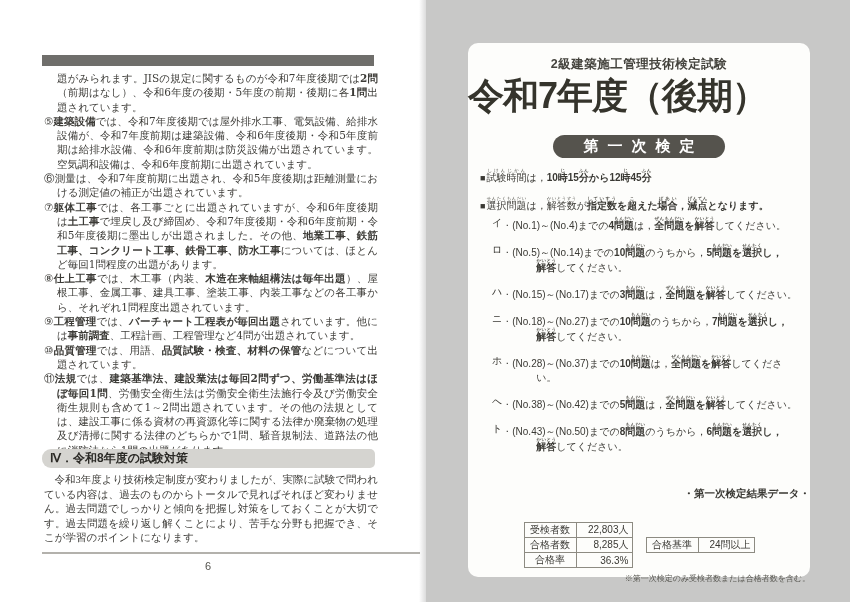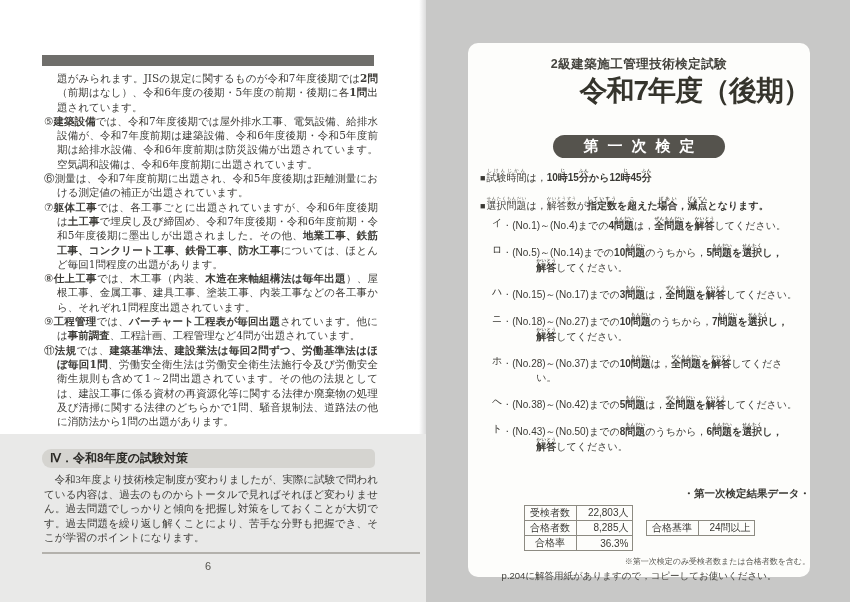--- a/index.html
+++ b/index.html
@@ -1,21 +1,21 @@
 <!DOCTYPE html>
 <html><head>
 <meta charset="utf-8">
 <style>
   * { margin:0; padding:0; box-sizing:border-box; }
   html,body { width:850px; height:602px; overflow:hidden; background:#e9e9e8; }
   body { font-family:"Liberation Sans", sans-serif; }
   .spread { position:relative; width:850px; height:602px; display:flex; }
 
   
-  .page-left { position:relative; width:426px; height:434px; background:#ffffff; flex:0 0 auto; }
+  .page-left { position:relative; width:426px; height:602px; background:#ffffff; flex:0 0 auto; }
   .page-left::after { content:""; position:absolute; top:0; right:0; bottom:0; width:7px;
     background:linear-gradient(to right, rgba(0,0,0,0), rgba(0,0,0,0.14)); }
   .topbar { position:absolute; left:42px; top:55px; width:332px; height:11px; background:#6f6e6b; }
   .body-text { position:absolute; left:44px; top:71px; width:334px;
     font-family:"DejaVu Serif","Liberation Serif",serif; font-size:10.5px; line-height:14.3px;
     color:#3c3b37; text-align:justify; }
   .body-text p.cont { padding-left:13px; }
   .body-text p.item { padding-left:13px; text-indent:-13px; }
   .b { font-weight:bold; }
   .sec-header { position:absolute; left:42px; top:449px; width:333px; height:19px;
@@ -27,38 +27,38 @@
   .footer-rule { position:absolute; left:42px; top:552px; width:378px; height:2px; background:#b3b1ac; }
   .page-num { position:absolute; left:0; top:560px; width:416px; text-align:center;
     font-size:11px; color:#55544f; }
 
   
   .page-right { position:relative; width:424px; height:602px; background:#c8c8c7; flex:0 0 auto; }
   .panel { position:absolute; left:42px; top:43px; width:342px; height:534px;
     background:#fdfdfb; border-radius:10px; color:#3a3934; }
   .series { position:absolute; top:13px; left:0; width:100%; text-align:center;
     font-size:12.5px; font-weight:bold; color:#45443e; letter-spacing:0.5px; }
-  .big-title { position:absolute; top:29px; left:0; width:100%; text-align:right;
-    font-size:28px; font-weight:900; color:#35342c; letter-spacing:-1px; white-space:nowrap; }
+  .big-title { position:absolute; top:29px; left:0; width:100%; text-align:left;
+    font-size:36px; font-weight:900; color:#35342c; letter-spacing:-1px; white-space:nowrap; }
   .badge { position:absolute; top:92px; left:50%; transform:translateX(-50%);
     min-width:172px; height:23px; background:#55534d; border-radius:12px;
     display:flex; align-items:center; justify-content:center; }
   .badge span { color:#ffffff; font-size:15px; font-weight:bold; letter-spacing:9px; text-indent:9px; white-space:nowrap; }
   .notices { position:absolute; top:125px; left:12px; right:10px; font-size:10px; }
   .notice { line-height:15px; margin-bottom:10px; }
   .notice .sq { font-size:9px; margin-right:1px; }
   .questions { position:absolute; top:173px; left:24px; right:8px; font-size:10px; }
   .q { display:flex; margin-bottom:10.5px; }
   .q .qlabel { flex:0 0 17px; line-height:13.5px; }
   .q .qtext { flex:1; line-height:13.5px; padding-left:24px; text-indent:-24px; }
   ruby { ruby-position:over; }
   rt { font-size:4.5px; color:#55544e; letter-spacing:0; }
   .results { position:absolute; top:444px; left:0; width:100%; }
   .r-title { text-align:right; font-size:10.5px; font-weight:bold; color:#3a3934; }
-  .r-tables { display:flex; justify-content:center; align-items:center; gap:13px; margin-top:4px; }
+  .r-tables { display:flex; justify-content:center; align-items:center; gap:13px; margin-top:21px; }
   table { border-collapse:collapse; font-size:10px; color:#3a3934; }
   td { border:1px solid #8d8b82; height:14px; padding:0 3px; }
   td.lab { text-align:center; min-width:52px; }
   td.val { text-align:right; min-width:56px; }
   .note1 { text-align:right; font-size:8px; color:#55544e; margin-top:5px; }
   .note2 { text-align:center; font-size:9.5px; color:#45443e; margin-top:3px; }
 </style>
 </head>
 <body>
 
@@ -67,20 +67,21 @@
   <div class="page-left">
     <div class="topbar"></div>
 
     <div class="body-text">
       <p class="cont"><span>題がみられます。JISの規定に関するものが令和7年度後期では</span><span class="b">2問</span><span>（前期はなし）、令和6年度の後期・5年度の前期・後期に各</span><span class="b">1問</span><span>出題されています。</span></p>
       <p class="item"><span class="num">⑤</span><span><span class="b">建築設備</span><span>では、令和7年度後期では屋外排水工事、電気設備、給排水設備が、令和7年度前期は建築設備、令和6年度後期・令和5年度前期は給排水設備、令和6年度前期は防災設備が出題されています。空気調和設備は、令和6年度前期に出題されています。</span></span></p>
       <p class="item"><span class="num">⑥</span><span><span>測量は、令和7年度前期に出題され、令和5年度後期は距離測量における測定値の補正が出題されています。</span></span></p>
       <p class="item"><span class="num">⑦</span><span><span class="b">躯体工事</span><span>では、各工事ごとに出題されていますが、令和6年度後期は</span><span class="b">土工事</span><span>で埋戻し及び締固め、令和7年度後期・令和6年度前期・令和5年度後期に墨出しが出題されました。その他、</span><span class="b">地業工事、鉄筋工事、コンクリート工事、鉄骨工事、防水工事</span><span>については、ほとんど毎回1問程度の出題があります。</span></span></p>
       <p class="item"><span class="num">⑧</span><span><span class="b">仕上工事</span><span>では、木工事（内装、</span><span class="b">木造在来軸組構法は毎年出題</span><span>）、屋根工事、金属工事、建具工事、塗装工事、内装工事などの各工事から、それぞれ1問程度出題されています。</span></span></p>
       <p class="item"><span class="num">⑨</span><span><span class="b">工程管理</span><span>では、</span><span class="b">バーチャート工程表が毎回出題</span><span>されています。他には</span><span class="b">事前調査</span><span>、工程計画、工程管理など4問が出題されています。</span></span></p>
+      <p class="item"><span class="num">⑩</span><span><span class="b">品質管理</span><span>では、用語、</span><span class="b">品質試験・検査、材料の保管</span><span>などについて出題されています。</span></span></p>
       <p class="item"><span class="num">⑪</span><span><span class="b">法規</span><span>では、</span><span class="b">建築基準法、建設業法は毎回2問ずつ、労働基準法はほぼ毎回1問</span><span>、労働安全衛生法は労働安全衛生法施行令及び労働安全衛生規則も含めて1～2問出題されています。その他の法規としては、建設工事に係る資材の再資源化等に関する法律か廃棄物の処理及び清掃に関する法律のどちらかで1問、騒音規制法、道路法の他に消防法から1問の出題があります。</span></span></p>
     </div>
 
     <div class="sec-header"><span>Ⅳ．令和8年度の試験対策</span></div>
     <p class="strategy"><span>　令和3年度より技術検定制度が変わりましたが、実際に試験で問われている内容は、過去のものからトータルで見ればそれほど変わりません。過去問題でしっかりと傾向を把握し対策をしておくことが大切です。過去問題を繰り返し解くことにより、苦手な分野も把握でき、そこが学習のポイントになります。</span></p>
 
     <div class="footer-rule"></div>
     <div class="page-num">6</div>
   </div>
 
@@ -151,18 +152,17 @@
           <table class="crit">
             <tbody>
               <tr>
                   <td class="lab">合格基準</td>
                   <td class="val">24問以上</td>
                 </tr>
             </tbody>
           </table>
         </div>
         <div class="note1">※第一次検定のみ受検者数または合格者数を含む。</div>
-        <div class="note2">p.204に解答用紙がありますので，コピーしてお使いください。</div>
       </div>
 
     </div>
   </div>
 </div>
 
 </body></html>

